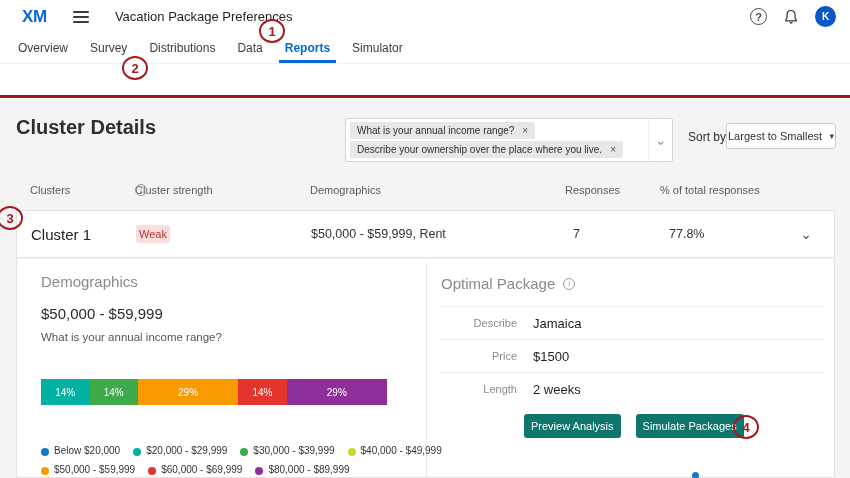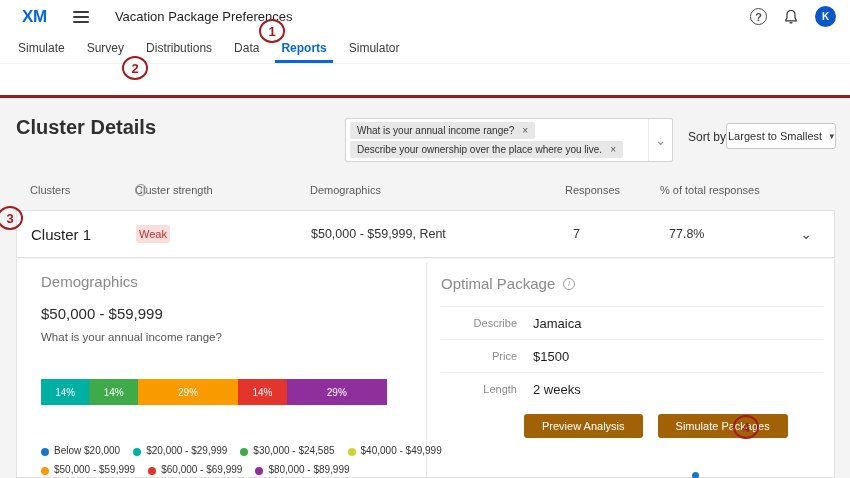--- a/index.html
+++ b/index.html
@@ -73,21 +73,21 @@
   .legend-row { display:flex; gap:13px; align-items:center; margin-bottom:8px; }
   .legend-item { display:flex; gap:5px; align-items:flex-end; font-size:10px; color:#333; white-space:nowrap; }
   .legend-dot { width:8px; height:8px; border-radius:50%; flex:0 0 auto; }
 
   .opt-heading { position:absolute; left:424px; top:16px; font-size:15px; color:#8a8a8a; display:flex; gap:8px; align-items:center; }
   .opt-rows { position:absolute; left:424px; top:47px; width:382px; }
   .opt-row { display:flex; align-items:center; height:33px; border-top:1px solid #ececec; }
   .opt-label { width:92px; text-align:right; font-size:11px; color:#8a8a8a; padding-right:16px; }
   .opt-value { font-size:13px; color:#1e1e1e; }
   .panel-buttons { position:absolute; left:507px; top:155px; display:flex; gap:15px; }
-  .btn { background:#a16207; color:#fff; font-size:11px; border:none; border-radius:3px; padding:6px 18px; cursor:pointer; font-family:"Liberation Sans", sans-serif; }
+  .btn { background:#0f766e; color:#fff; font-size:11px; border:none; border-radius:3px; padding:6px 7px; cursor:pointer; font-family:"Liberation Sans", sans-serif; }
 
   .clipped-dot { position:absolute; left:692px; top:472px; width:7px; height:7px; border-radius:50%; background:#1779c4; z-index:4; }
 
   
   .ann { position:absolute; border:2px solid #a6191d; border-radius:50%; color:#a6191d; font-weight:bold; font-size:13px; display:flex; align-items:center; justify-content:center; background:transparent; z-index:10; }
   .ann1 { left:259px; top:19px; width:26px; height:24px; }
   .ann2 { left:122px; top:56px; width:26px; height:24px; }
   .ann3 { left:-3px; top:206px; width:26px; height:24px; }
   .ann4 { left:733px; top:415px; width:26px; height:24px; }
 </style>
@@ -110,21 +110,21 @@
         <svg width="16" height="16" viewBox="0 0 16 16">
             <path d="M8 1.5c-2.5 0-4 1.8-4 4.2v3.1L2.8 11v.8h10.4V11L12 8.8V5.7c0-2.4-1.5-4.2-4-4.2z" fill="none" stroke="#333" stroke-width="1.2"></path>
             <path d="M6.8 13.2a1.3 1.3 0 0 0 2.4 0" fill="none" stroke="#333" stroke-width="1.2"></path>
           </svg>
       </span>
       <span class="avatar">K</span>
     </span>
   </header>
 
   <nav class="tabs">
-    <span class="tab">Simulate</span>
+    <span class="tab">Overview</span>
     <span class="tab">Survey</span>
     <span class="tab">Distributions</span>
     <span class="tab">Data</span>
     <span class="tab active">Reports</span>
     <span class="tab">Simulator</span>
   </nav>
 
 
   <div class="redline"></div>
 
@@ -189,21 +189,21 @@
           <span class="legend-item">
               <span class="legend-dot" style="background: rgb(23, 121, 196);"></span>
               <span>Below $20,000</span>
             </span>
           <span class="legend-item">
               <span class="legend-dot" style="background: rgb(0, 176, 163);"></span>
               <span>$20,000 - $29,999</span>
             </span>
           <span class="legend-item">
               <span class="legend-dot" style="background: rgb(63, 170, 73);"></span>
-              <span>$30,000 - $24,585</span>
+              <span>$30,000 - $39,999</span>
             </span>
           <span class="legend-item">
               <span class="legend-dot" style="background: rgb(205, 213, 46);"></span>
               <span>$40,000 - $49,999</span>
             </span>
         </div>
         <div class="legend-row">
           <span class="legend-item">
               <span class="legend-dot" style="background: rgb(249, 155, 0);"></span>
               <span>$50,000 - $59,999</span>

